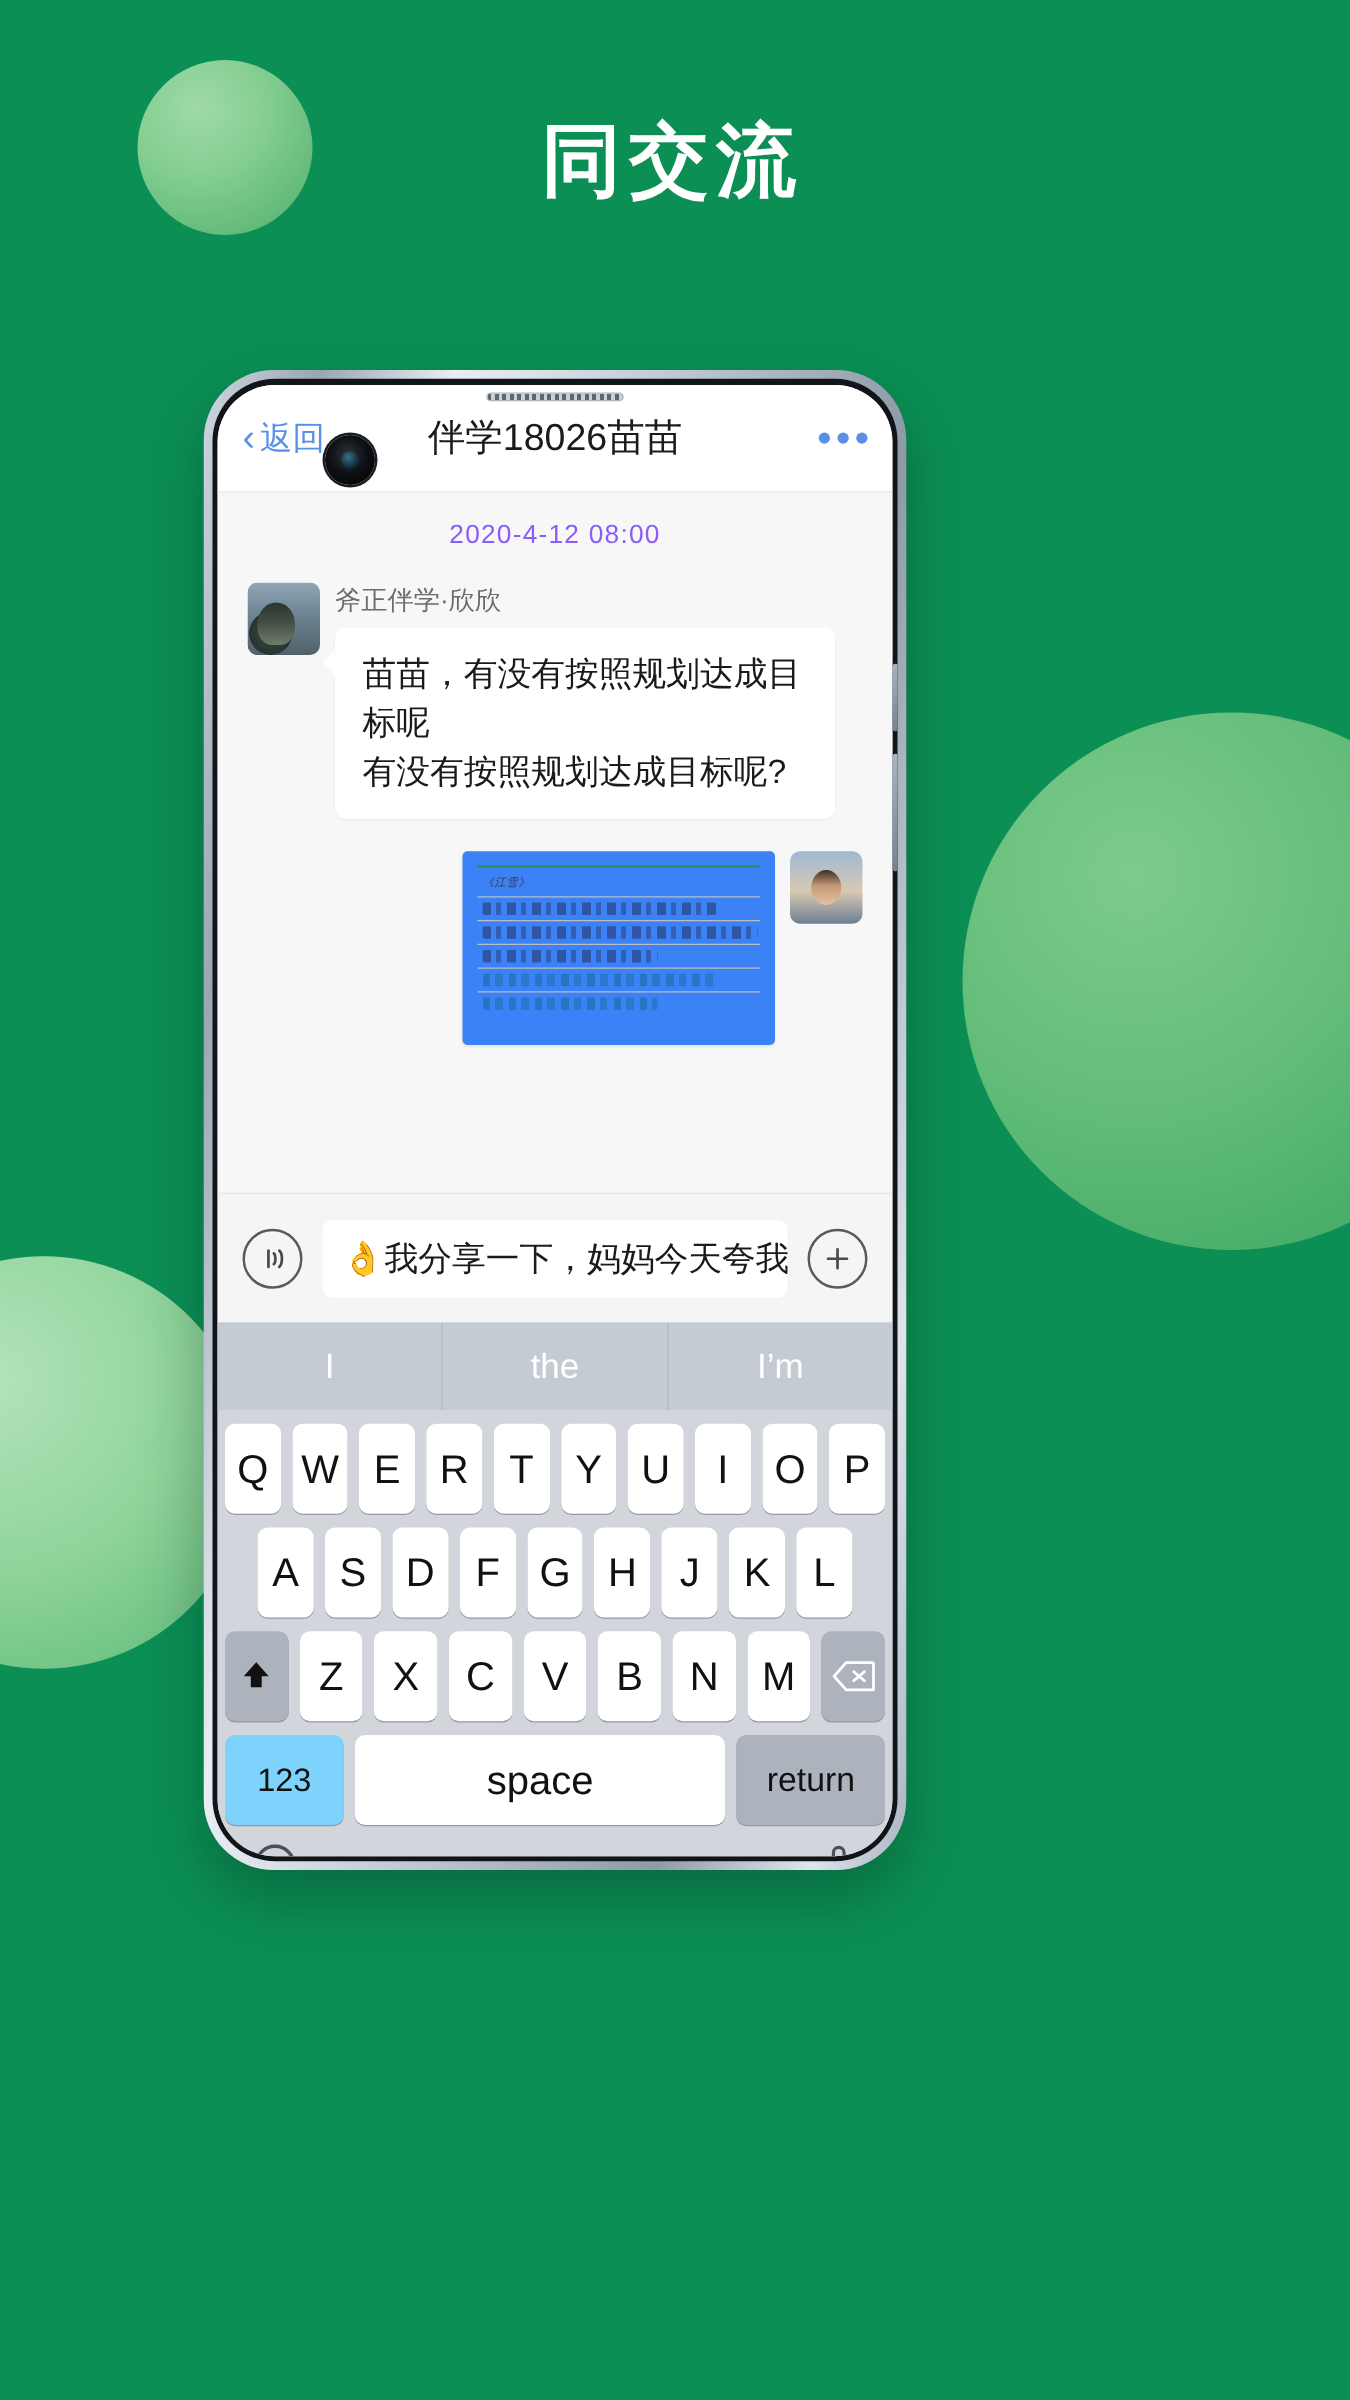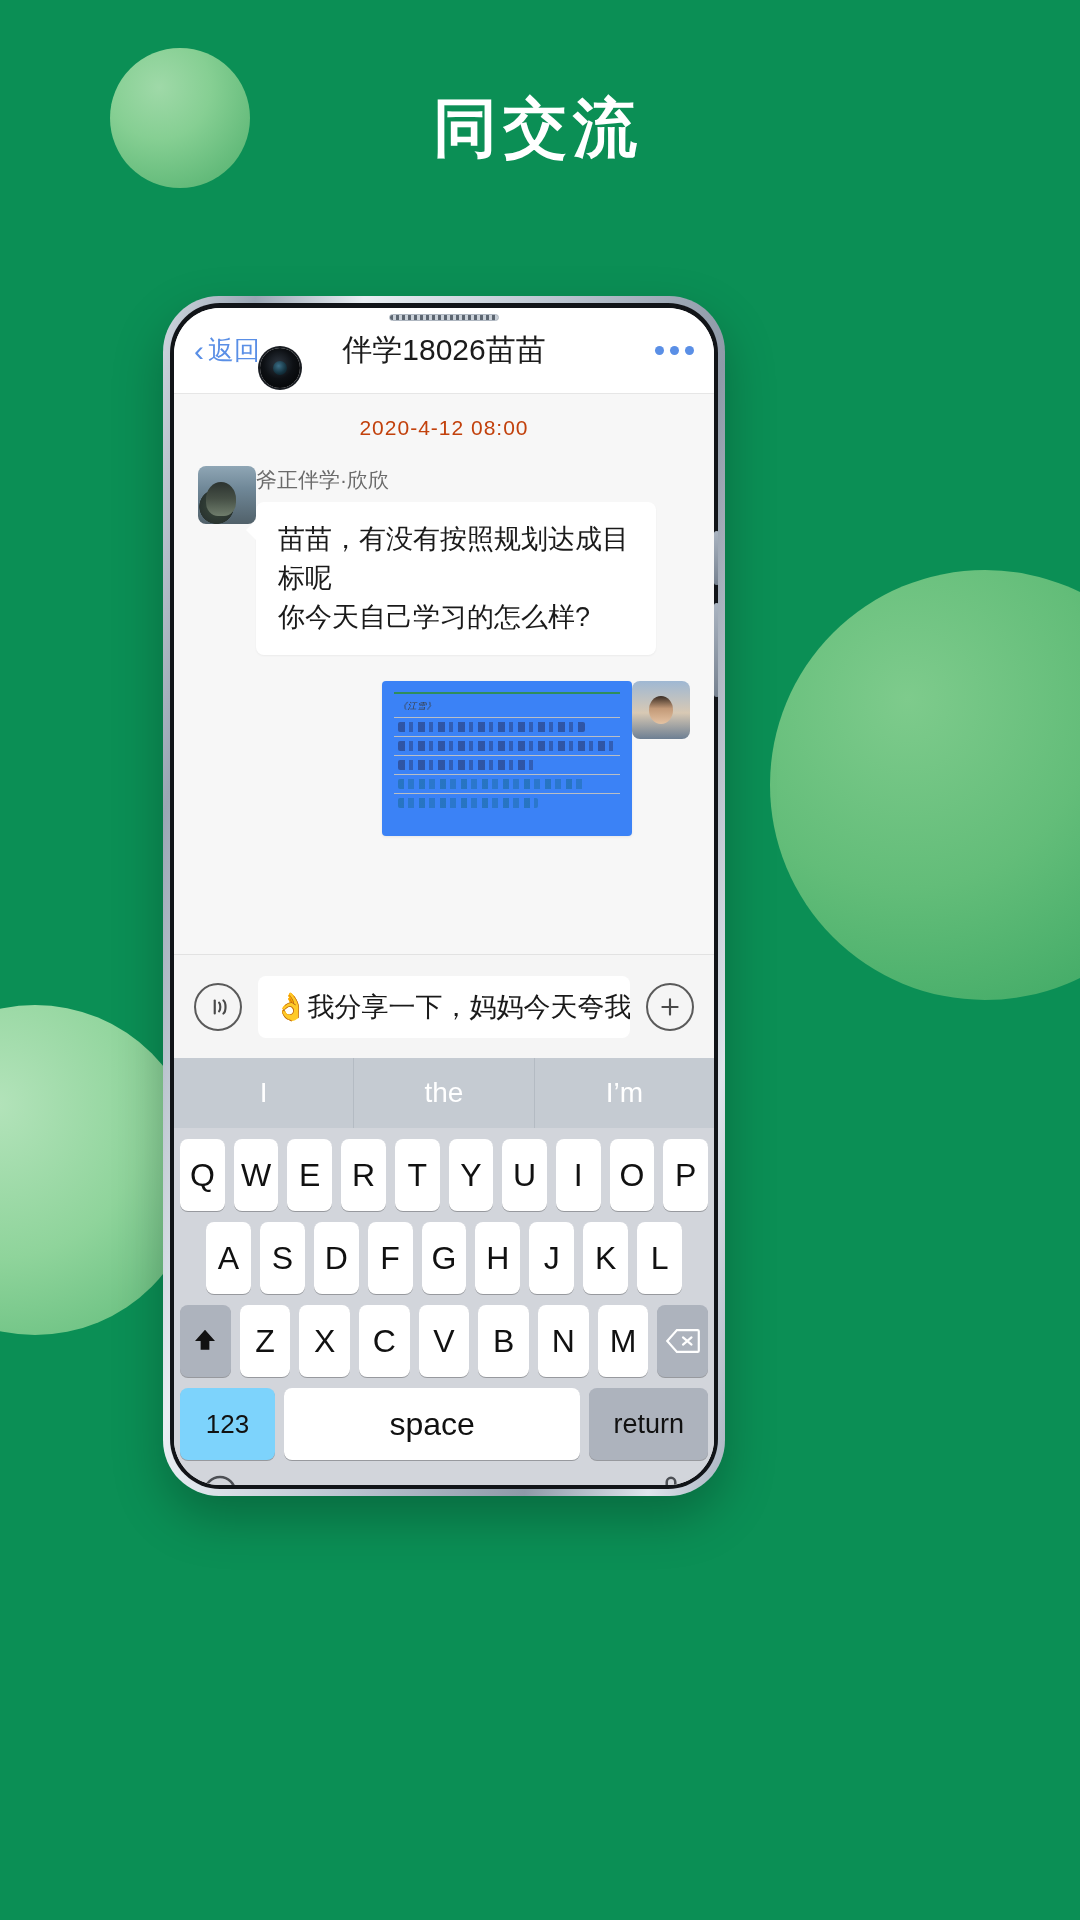--- a/index.html
+++ b/index.html
@@ -120,24 +120,24 @@
 
   
   .msg-area {
     position: relative;
     height: 560px;
     background: #f7f7f7;
     padding: 22px 24px 0 24px;
     overflow: hidden;
   }
   .timestamp {
-    text-align: center; color: #c2410c; font-size: 21px;
+    text-align: center; color: #8b5cf6; font-size: 21px;
     letter-spacing: 1px; margin-bottom: 26px;
   }
-  .row { display: flex; align-items: flex-start; }
+  .row { display: flex; align-items: flex-start; gap: 12px; }
   .row.right { justify-content: flex-end; }
   .avatar {
     width: 58px; height: 58px; border-radius: 8px; flex: none;
     overflow: hidden; background: #b7c0c8;
   }
   .avatar.left-av {
     background:
       radial-gradient(circle at 32% 70%, #3a4a3c 0%, #2a3430 30%, rgba(0,0,0,0) 31%),
       linear-gradient(180deg,#8fa6b5 0%,#6f8797 40%,#51616a 100%);
     position: relative;
@@ -284,21 +284,21 @@
 
         <div class="msg-area">
           <div class="timestamp">2020-4-12  08:00</div>
 
           <div class="row">
             <div class="avatar left-av"></div>
             <div>
               <div class="sender-name">斧正伴学·欣欣</div>
               <div class="bubble-msg">
                 <div>苗苗，有没有按照规划达成目标呢</div>
-                <div>你今天自己学习的怎么样?</div>
+                <div>有没有按照规划达成目标呢?</div>
               </div>
             </div>
           </div>
 
           <div class="row right" style="margin-top:26px;">
             <div class="note-card">
               <div class="note-green"></div>
               <div class="note-title">《江雪》</div>
               <div class="note-rule"></div>
               <div class="scribble mid"></div>

